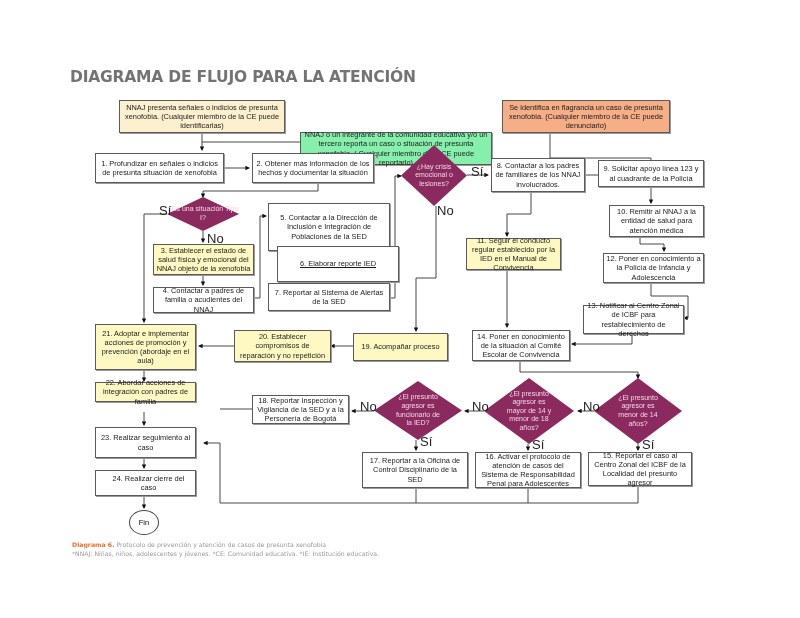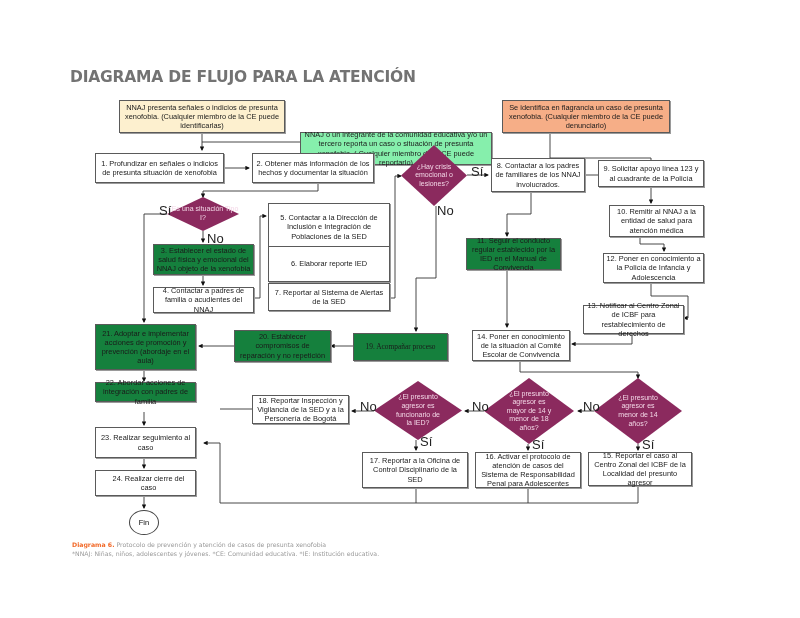--- a/index.html
+++ b/index.html
@@ -1,20 +1,20 @@
 <!DOCTYPE html>
 <html><head>
 <meta charset="utf-8">
 <style>
   html, body { margin:0; padding:0; background:#ffffff; }
   body { width:800px; height:618px; position:relative; overflow:hidden; font-family:"Liberation Sans", sans-serif; }
   .title { position:absolute; left:70px; top:68px; font-family:"DejaVu Sans", sans-serif; font-weight:bold; font-size:15.5px; color:#737373; letter-spacing:-0.2px; }
   svg.wires { position:absolute; left:0; top:0; }
   .box { position:absolute; box-sizing:border-box; border:1px solid #5a5a5a; background:#ffffff; font-size:7.4px; line-height:9.2px; color:#1a1a1a; display:flex; align-items:center; justify-content:center; text-align:center; padding:1px 2px; box-shadow:1px 1px 0 #9a9a9a; }
-  .green { background:#15803d; }
+  .green { background:#fef9c3; }
   .cream { background:#fdf0cf; }
   .gold { background:#86efac;margin-top:32px; }
   .salmon { background:#f6ae87; }
   .diamond { position:absolute; }
   .diamond svg { position:absolute; left:0; top:0; }
   .diamond .dtext { position:absolute; left:0; top:0; width:100%; height:100%; display:flex; align-items:center; justify-content:center; text-align:center; color:#f3d6e6; font-size:7px; line-height:8.6px; }
   .lbl { position:absolute; font-size:13px; color:#222; }
   .fin { position:absolute; left:129px; top:510px; width:30px; height:25px; border:1px solid #444; border-radius:50%; box-sizing:border-box; display:flex; align-items:center; justify-content:center; font-size:7.4px; background:#fff; }
   .caption { position:absolute; left:72px; top:541px; font-family:"DejaVu Sans", sans-serif; font-size:6.2px; line-height:8.6px; color:#9a9a9a; }
   .caption b { color:#f26b2b; }
@@ -108,34 +108,34 @@
 
 <div class="box cream" style="left:119px;top:100px;width:166px;height:33px;">NNAJ presenta señales o indicios de presunta xenofobia. (Cualquier miembro de la CE puede identificarlas)</div>
 <div class="box gold" style="left:300px;top:100px;width:192px;height:33px;">NNAJ o un integrante de la comunidad educativa y/o un tercero reporta un caso o situación de presunta xenofobia. ( Cualquier miembro de la CE puede reportarlo)</div>
 <div class="box salmon" style="left:502px;top:100px;width:168px;height:33px;">Se identifica en flagrancia un caso de presunta xenofobia. (Cualquier miembro de la CE puede denunciarlo)</div>
 
 <div class="box" style="left:95px;top:153px;width:129px;height:30px;">1. Profundizar en señales o indicios de presunta situación de xenofobia</div>
 <div class="box" style="left:252px;top:153px;width:122px;height:30px;">2. Obtener más información de los hechos y documentar la situación</div>
 <div class="box green" style="left:153px;top:244px;width:101px;height:31px;">3. Establecer el estado de salud física y emocional del NNAJ objeto de la xenofobia</div>
 <div class="box" style="left:153px;top:287px;width:101px;height:26px;">4. Contactar a padres de familia o acudientes del NNAJ</div>
 <div class="box" style="left:268px;top:203px;width:122px;height:48px;">5. Contactar a la Dirección de Inclusión e Integración de Poblaciones de la SED</div>
-<div class="box" style="left:268px;top:246px;width:122px;height:36px;">6. Elaborar reporte IED</div>
+<div class="box" style="left:277px;top:246px;width:122px;height:36px;text-decoration:underline;">6. Elaborar reporte IED</div>
 <div class="box" style="left:268px;top:283px;width:122px;height:28px;">7. Reportar al Sistema de Alertas de la SED</div>
 <div class="box" style="left:491px;top:158px;width:94px;height:34px;">8. Contactar a los padres de familiares de los NNAJ involucrados.</div>
 <div class="box" style="left:598px;top:160px;width:106px;height:27px;">9. Solicitar apoyo línea 123 y al cuadrante de la Policía</div>
 <div class="box" style="left:609px;top:205px;width:95px;height:32px;">10. Remitir al NNAJ a la entidad de salud para atención médica</div>
 <div class="box green" style="left:466px;top:238px;width:95px;height:32px;">11. Seguir el conducto regular establecido por la IED en el Manual de Convivencia</div>
 <div class="box" style="left:603px;top:253px;width:101px;height:30px;">12. Poner en conocimiento a la Policía de Infancia y Adolescencia</div>
 <div class="box" style="left:583px;top:305px;width:101px;height:29px;">13. Notificar al Centro Zonal de ICBF para restablecimiento de derechos</div>
 <div class="box" style="left:472px;top:330px;width:98px;height:31px;">14. Poner en conocimiento de la situación al Comité Escolar de Convivencia</div>
 <div class="box" style="left:588px;top:452px;width:104px;height:34px;">15. Reportar el caso al Centro Zonal del ICBF de la Localidad del presunto agresor</div>
 <div class="box" style="left:475px;top:452px;width:106px;height:36px;">16. Activar el protocolo de atención de casos del Sistema de Responsabilidad Penal para Adolescentes</div>
 <div class="box" style="left:362px;top:452px;width:106px;height:36px;">17. Reportar a la Oficina de Control Disciplinario de la SED</div>
 <div class="box" style="left:252px;top:395px;width:97px;height:29px;">18. Reportar Inspección y Vigilancia de la SED y a la Personería de Bogotá</div>
-<div class="box green" style="left:353px;top:333px;width:95px;height:28px;font-family:Liberation Serif, serif;">19. Acompañar proceso</div>
+<div class="box green" style="left:353px;top:333px;width:95px;height:28px;">19. Acompañar proceso</div>
 <div class="box green" style="left:234px;top:330px;width:97px;height:32px;">20. Establecer compromisos de reparación y no repetición</div>
 <div class="box green" style="left:95px;top:324px;width:101px;height:46px;">21. Adoptar e implementar acciones de promoción y prevención (abordaje en el aula)</div>
 <div class="box green" style="left:95px;top:382px;width:101px;height:20px;">22. Abordar acciones de integración con padres de familia</div>
 <div class="box" style="left:95px;top:427px;width:101px;height:31px;">23. Realizar seguimiento al caso</div>
 <div class="box" style="left:95px;top:470px;width:101px;height:26px;padding-left:8px;">24. Realizar cierre del caso</div>
 
 <div class="diamond" style="left:167px;top:197px;width:72px;height:34px;">
   <svg width="72" height="34">
       <polygon points="36,0 72,17 36,34 0,17" fill="#8b2a5e"></polygon>
     </svg>

